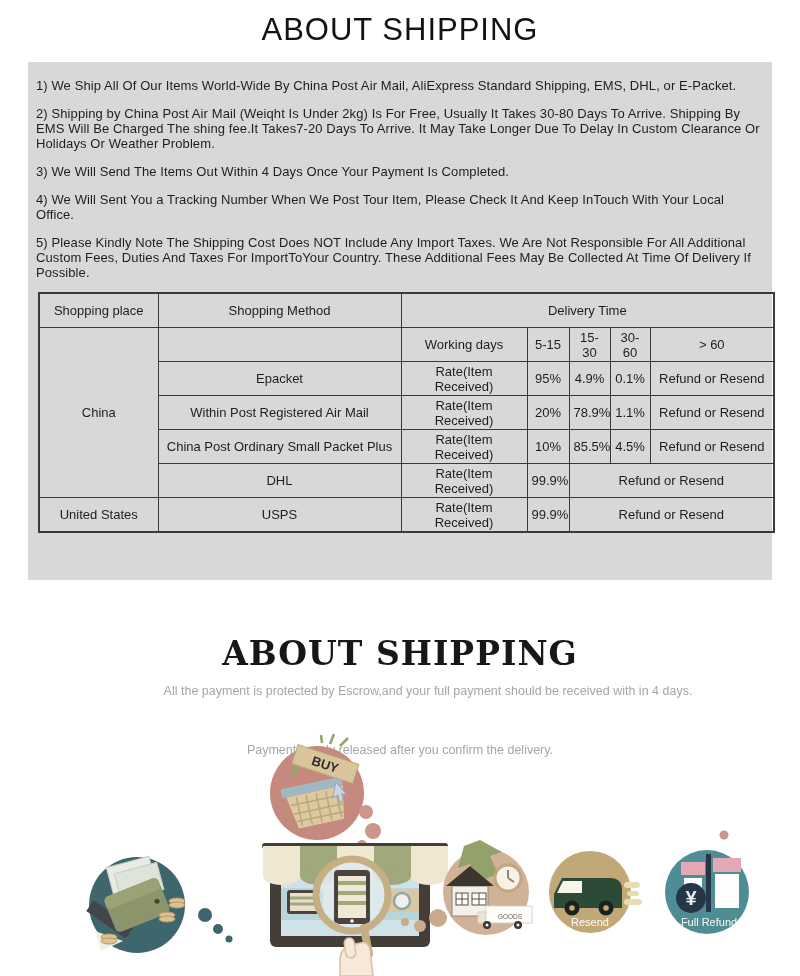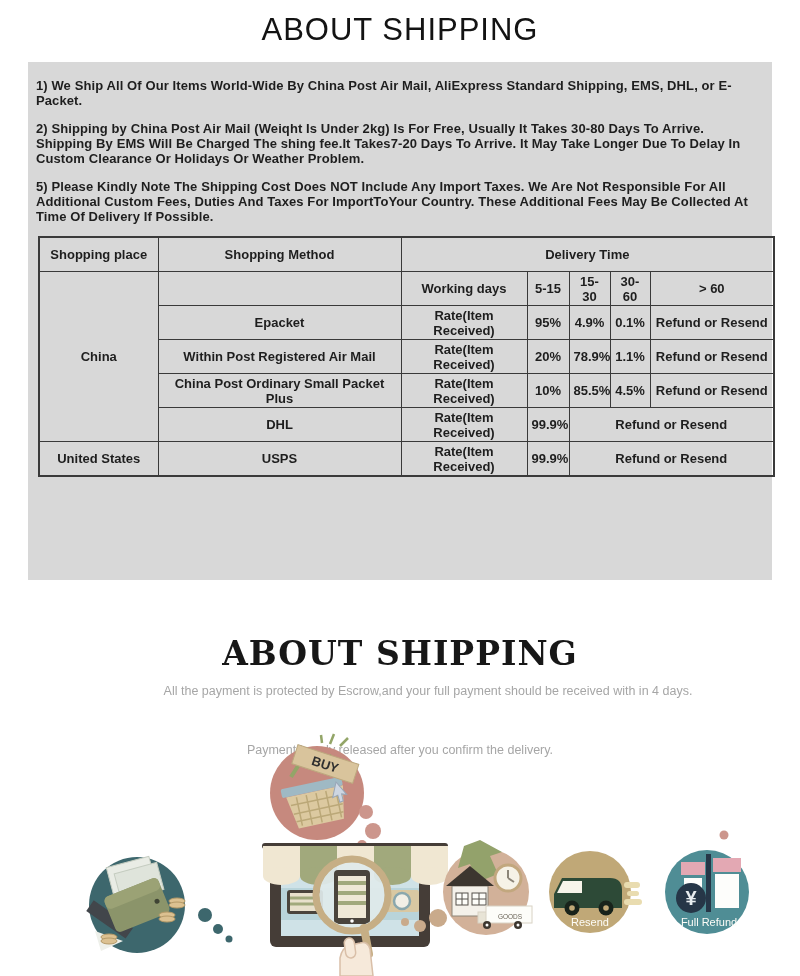--- a/index.html
+++ b/index.html
@@ -1,21 +1,21 @@
 <!DOCTYPE html>
 <html><head>
 <meta charset="utf-8">
 <style>
   html,body{margin:0;padding:0;background:#ffffff;}
   .page{position:relative;width:800px;height:976px;overflow:hidden;background:#fff;
         font-family:"Liberation Sans",sans-serif;border-radius:17px;}
   .ship-title{position:absolute;top:12px;left:0;width:100%;text-align:center;
         font-size:31px;letter-spacing:1px;color:#131313;}
   .panel{position:absolute;left:28px;top:62px;width:744px;height:518px;
-        background:#d8d8d8;box-sizing:border-box;padding:3px 8px 0 8px;font-weight:bold;}
+        background:#d8d8d8;box-sizing:border-box;padding:3px 8px 0 8px;}
   .note{margin:13px 0 0 0;font-size:13px;line-height:15px;color:#1e1e1e;letter-spacing:.1px;}
   table.ship{border-collapse:collapse;table-layout:fixed;width:735px;margin:12px 0 0 2px;
         border:2px solid #3a3a3a;}
   table.ship td{border:1px solid #3a3a3a;height:33px;text-align:center;vertical-align:middle;
         font-size:13px;color:#1e1e1e;padding:0 4px;overflow:hidden;}
   .pay-title{position:absolute;top:634px;left:0;width:100%;text-align:center;
         font-family:"DejaVu Serif",serif;font-weight:bold;font-size:33px;letter-spacing:1px;color:#171717;}
   .pay-sub{position:absolute;left:0;width:100%;text-align:center;font-size:12.5px;color:#a6a6a6;}
   .pay-sub.l1{top:684px;margin-left:28px;} .pay-sub.l2{top:707px;margin-top:36px;}
   .illus{position:absolute;top:730px;left:0;}
@@ -24,20 +24,22 @@
 </head>
 <body>
 
 <div class="page">
 
   <div class="ship-title">ABOUT SHIPPING</div>
 
   <div class="panel">
     <p class="note">1) We Ship All Of Our Items World-Wide By China Post Air Mail, AliExpress Standard Shipping, EMS, DHL, or E-Packet.</p>
     <p class="note">2) Shipping by China Post Air Mail (Weiqht Is Under 2kg) Is For Free, Usually It Takes 30-80 Days To Arrive. Shipping By EMS Will Be Charged The shing fee.It Takes7-20 Days To Arrive. It May Take Longer Due To Delay In Custom Clearance Or Holidays Or Weather Problem.</p>
+    <p class="note">3) We Will Send The Items Out Within 4 Days Once Your Payment Is Completed.</p>
+    <p class="note">4) We Will Sent You a Tracking Number When We Post Tour Item, Please Check It And Keep InTouch With Your Local Office.</p>
     <p class="note">5) Please Kindly Note The Shipping Cost Does NOT Include Any Import Taxes. We Are Not Responsible For All Additional Custom Fees, Duties And Taxes For ImportToYour Country. These Additional Fees May Be Collected At Time Of Delivery If Possible.</p>
 
     <table class="ship">
       <colgroup>
         <col style="width:119px">
           <col style="width:243px">
           <col style="width:126px">
         <col style="width:42px">
           <col style="width:41px">
           <col style="width:40px">

